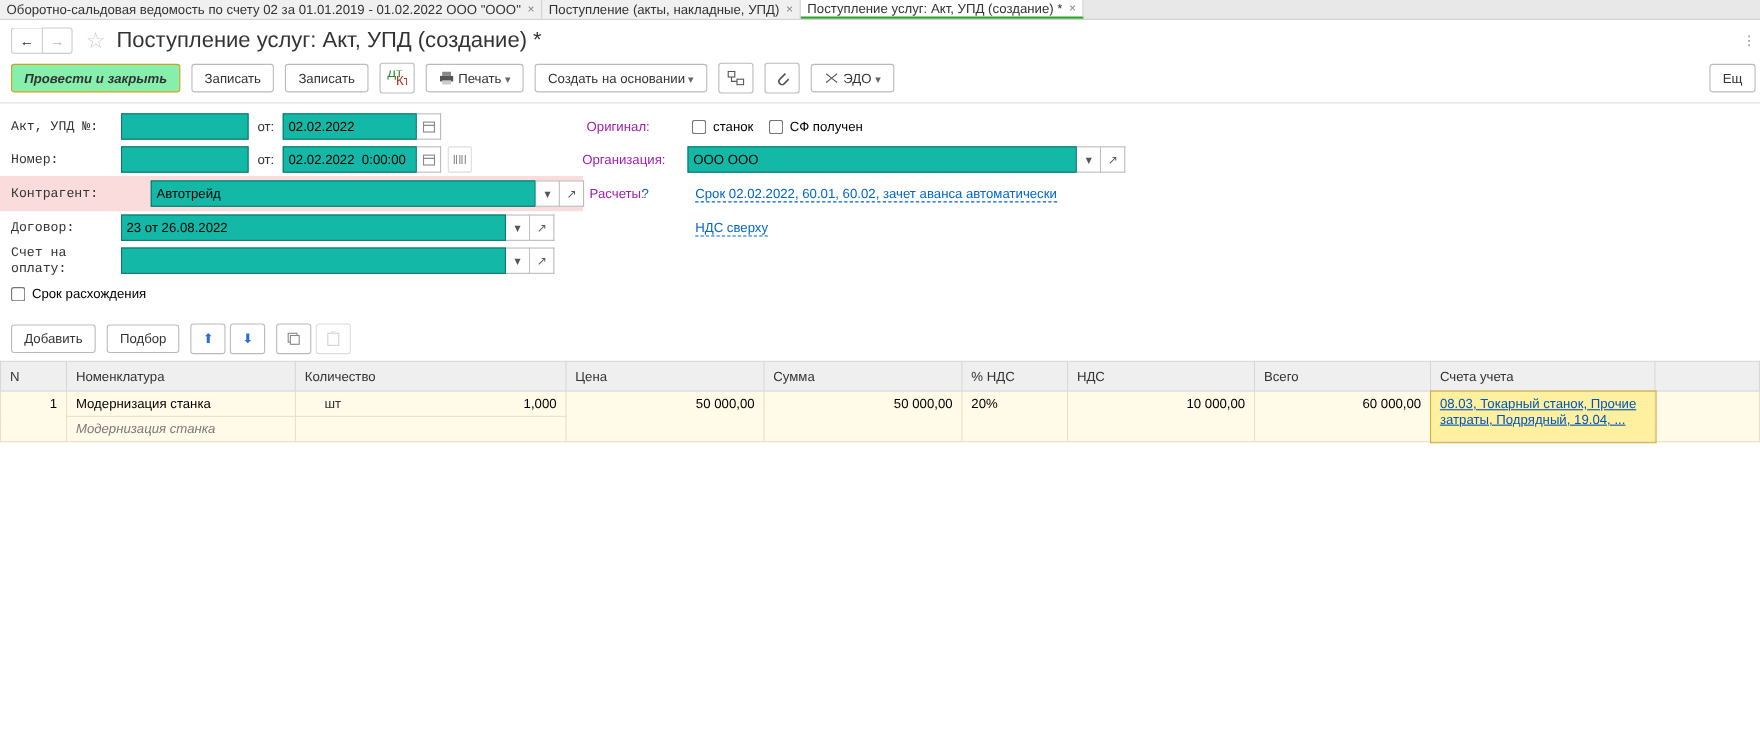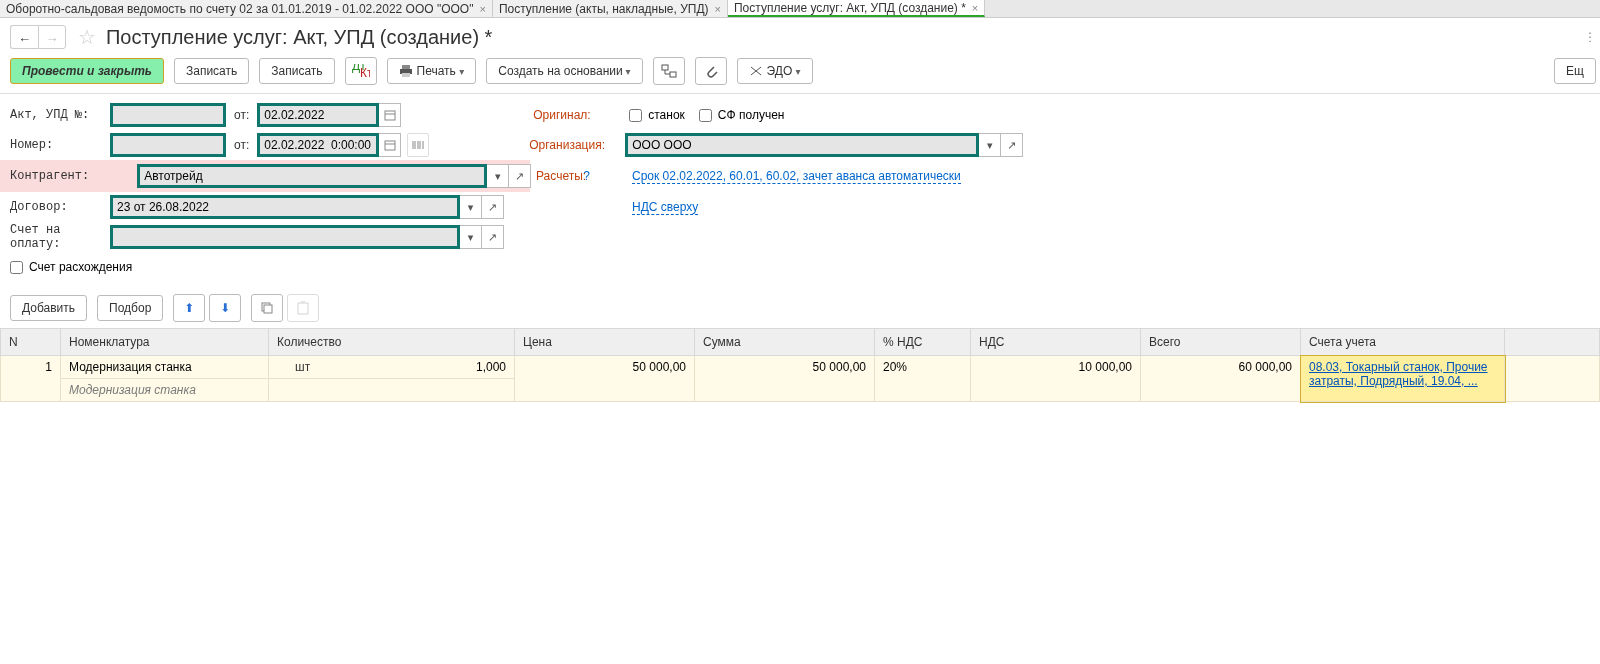--- a/index.html
+++ b/index.html
@@ -26,23 +26,23 @@
 .btn.primary { background: #86efac; border-color: #d0a020; font-weight: bold; font-style: italic; }
 .btn.icon-only { padding: 4px 6px; width: 32px; height: 28px; display: inline-flex; align-items: center; justify-content: center; }
 .btn.dd::after { content: " ▾"; font-size: 10px; color: #666; }
 .toolbar-right { position: absolute; right: 4px; }
 
 
 .form { padding: 6px 0 6px 10px; }
 .form-row { display: flex; align-items: center; min-height: 30px; }
 .form-label { width: 100px; color: #333; font-family: Liberation Mono, monospace; }
 .form-col2 { margin-left: 60px; display: flex; align-items: center; }
-.form-label2 { width: 96px; color: #c2410c; }
+.form-label2 { width: 96px; color: #a21caf; }
 .or-label { margin: 0 8px; color: #333; }
-.input { border: 3px solid #0f766e; background: #e5e5e5; height: 24px; padding: 0 4px; }
+.input { border: 1px solid #0f766e; background: #14b8a6; height: 24px; padding: 0 4px; }
 .input-group { display: flex; }
 .input-group .input { border-radius: 0; }
 .mini-btn { width: 22px; height: 24px; border: 1px solid #bbb; background: #fff; border-left: none; display: inline-flex; align-items: center; justify-content: center; cursor: pointer; color: #555; font-size: 11px; }
 .checkbox-row { display: flex; align-items: center; gap: 6px; }
 .link { color: #0066cc; text-decoration: underline; cursor: pointer; }
 .link.dotted { border-bottom: 1px dashed #0066cc; text-decoration: none; }
 .kontragent-row { background: #fadcdc; padding: 4px 0 4px 10px; margin-left: -10px; width: 530px; gap: 48px; }
 .help-q { width: 18px; text-align: center; color: #0066cc; cursor: pointer; margin-left: 4px; }
 
 
@@ -222,21 +222,21 @@
     <div class="input-group">
       <input class="input" style="width: 350px;" value="">
       <div class="mini-btn">▾</div>
       <div class="mini-btn">↗</div>
     </div>
   </div>
 
   <div class="form-row">
     <div class="checkbox-row">
       <input type="checkbox" style="">
-      <span>Счет расхождения</span>
+      <span>Срок расхождения</span>
     </div>
   </div>
 </div>
 
 <div class="table-toolbar">
   <button class="btn">Добавить</button>
   <button class="btn">Подбор</button>
   <div class="tbtn-group">
     <button class="btn icon-only">
         <span style="color:#2a6fd6;">⬆</span>

